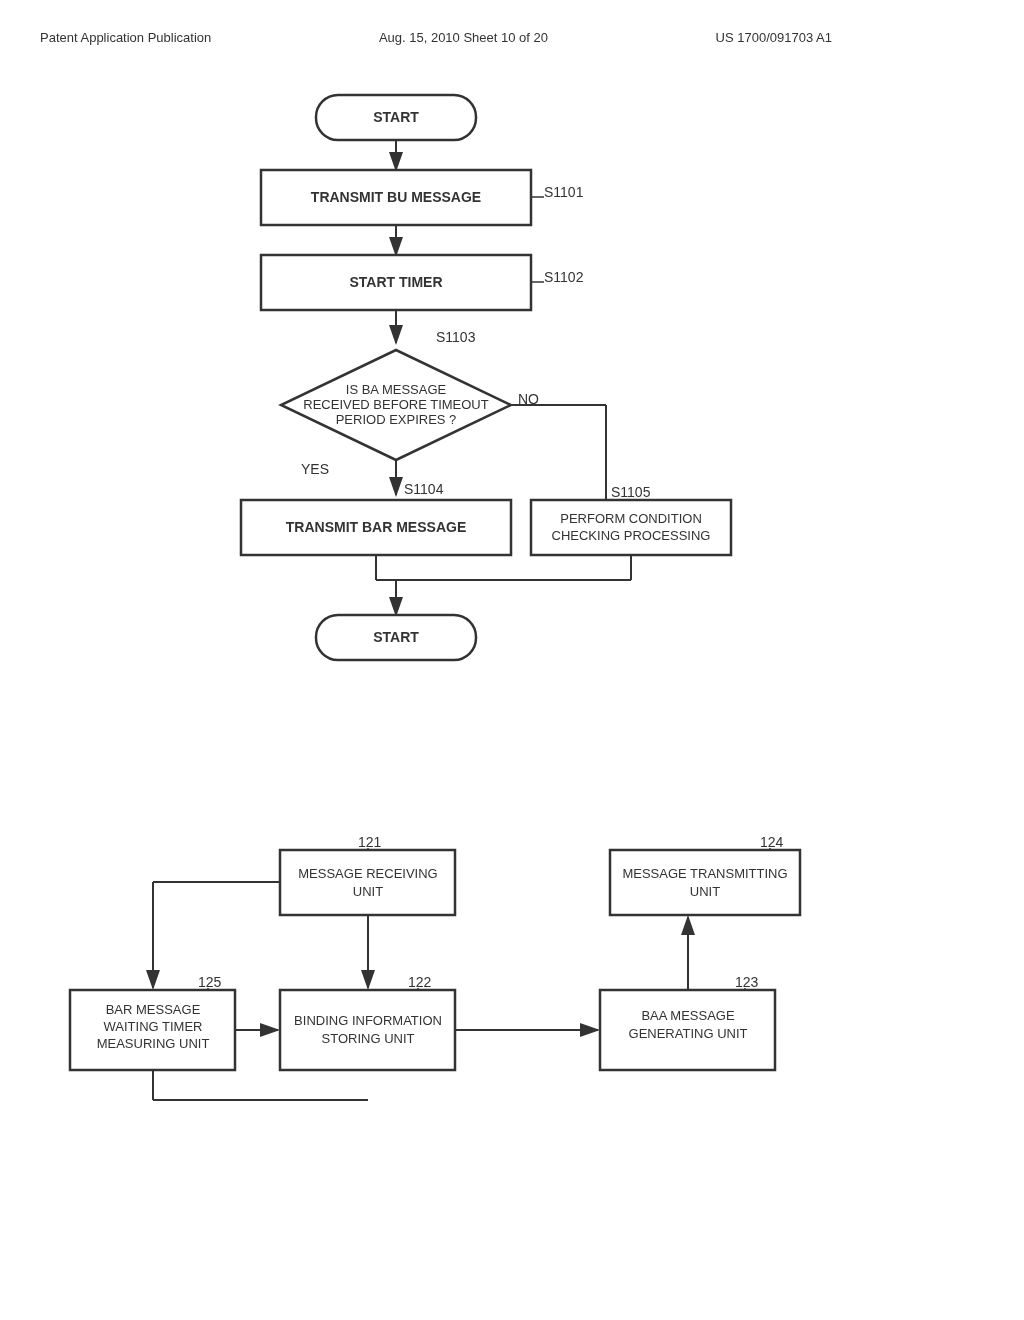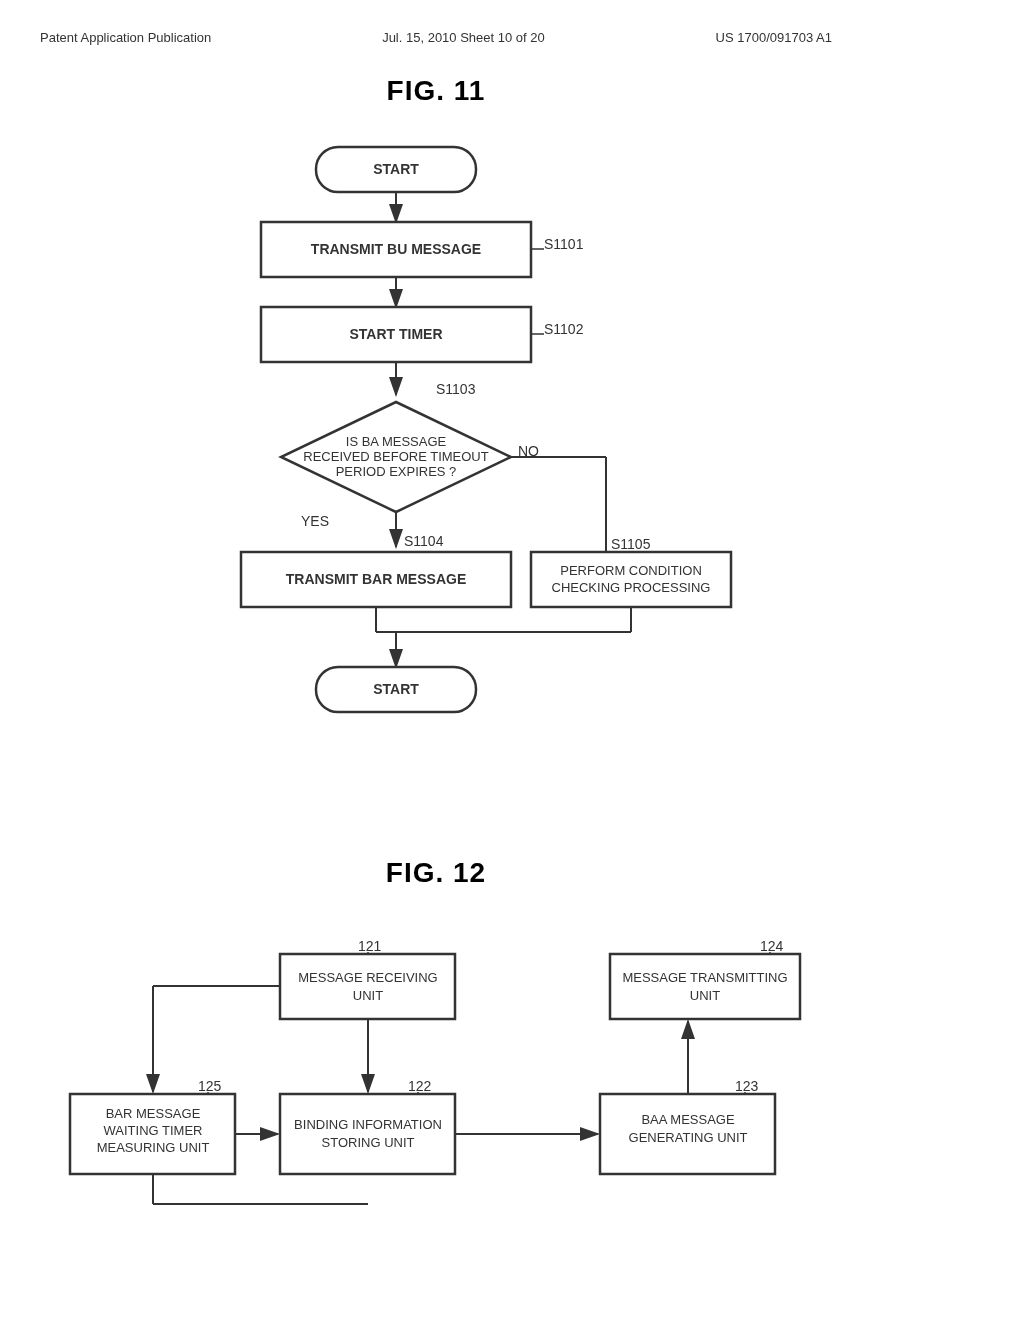--- a/index.html
+++ b/index.html
@@ -96,25 +96,24 @@
       marker-end: url(#arrowhead);
     }
   </style>
 </head>
 <body>
 
 <div class="page">
 
   <div class="header">
     <span>Patent Application Publication</span>
-    <span>Jul. 15, 2010  Sheet 10 of 20</span>
+    <span>Aug. 15, 2010  Sheet 10 of 20</span>
     <span>US 1700/091703 A1</span>
   </div>
 
-  <div class="fig-title">FIG. 11</div>
 
   <div class="flowchart-container">
     <svg width="700" height="680" viewBox="0 0 700 680">
       <defs>
         <marker id="arrowhead" markerWidth="10" markerHeight="7" refX="9" refY="3.5" orient="auto">
           <polygon points="0 0, 10 3.5, 0 7" fill="#333"></polygon>
         </marker>
         <marker id="arrowhead2" markerWidth="10" markerHeight="7" refX="9" refY="3.5" orient="auto">
           <polygon points="0 0, 10 3.5, 0 7" fill="#333"></polygon>
         </marker>
@@ -173,21 +172,20 @@
       <line x1="290" y1="505" x2="545" y2="505" stroke="#333" stroke-width="2"></line>
 
       <line x1="310" y1="505" x2="310" y2="540" class="arrow-line"></line>
 
       <rect x="230" y="540" width="160" height="45" rx="22" ry="22" class="box-rounded"></rect>
       <text x="310" y="563" class="flow-text">START</text>
 
     </svg>
   </div>
 
-  <div class="fig-title">FIG. 12</div>
 
   <div class="flowchart-container">
     <svg width="820" height="330" viewBox="0 0 820 330">
       <defs>
         <marker id="ah3" markerWidth="10" markerHeight="7" refX="9" refY="3.5" orient="auto">
           <polygon points="0 0, 10 3.5, 0 7" fill="#333"></polygon>
         </marker>
         <marker id="ah4" markerWidth="10" markerHeight="7" refX="0" refY="3.5" orient="auto">
           <polygon points="10 0, 0 3.5, 10 7" fill="#333"></polygon>
         </marker>

